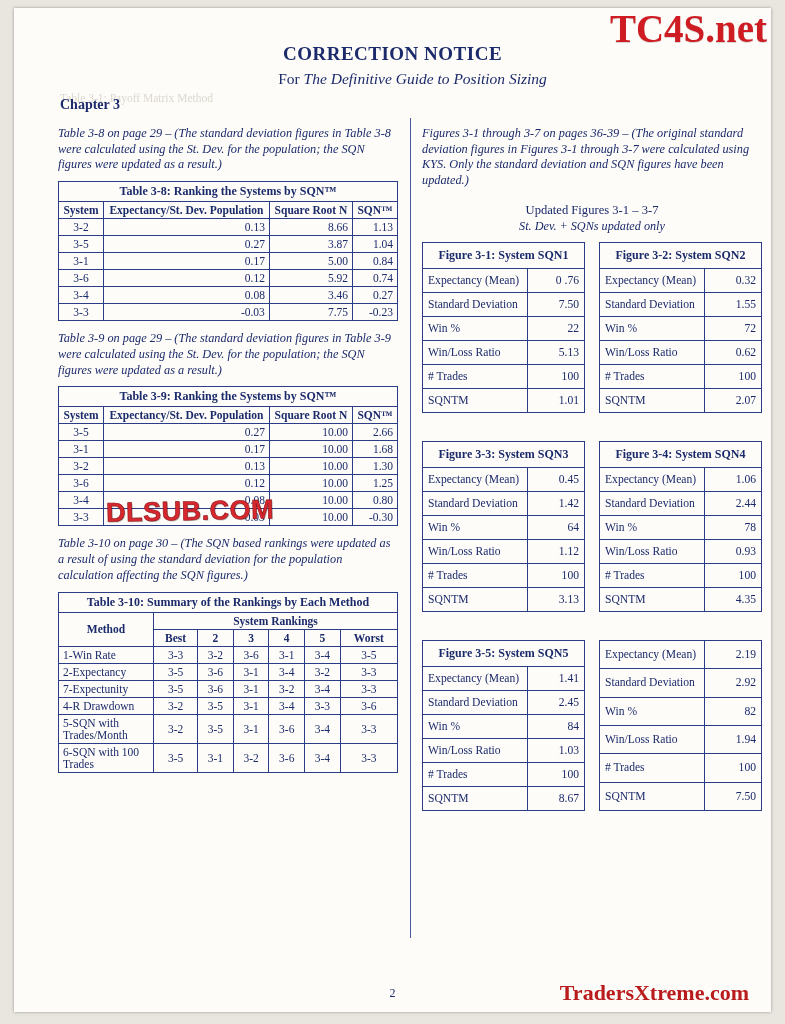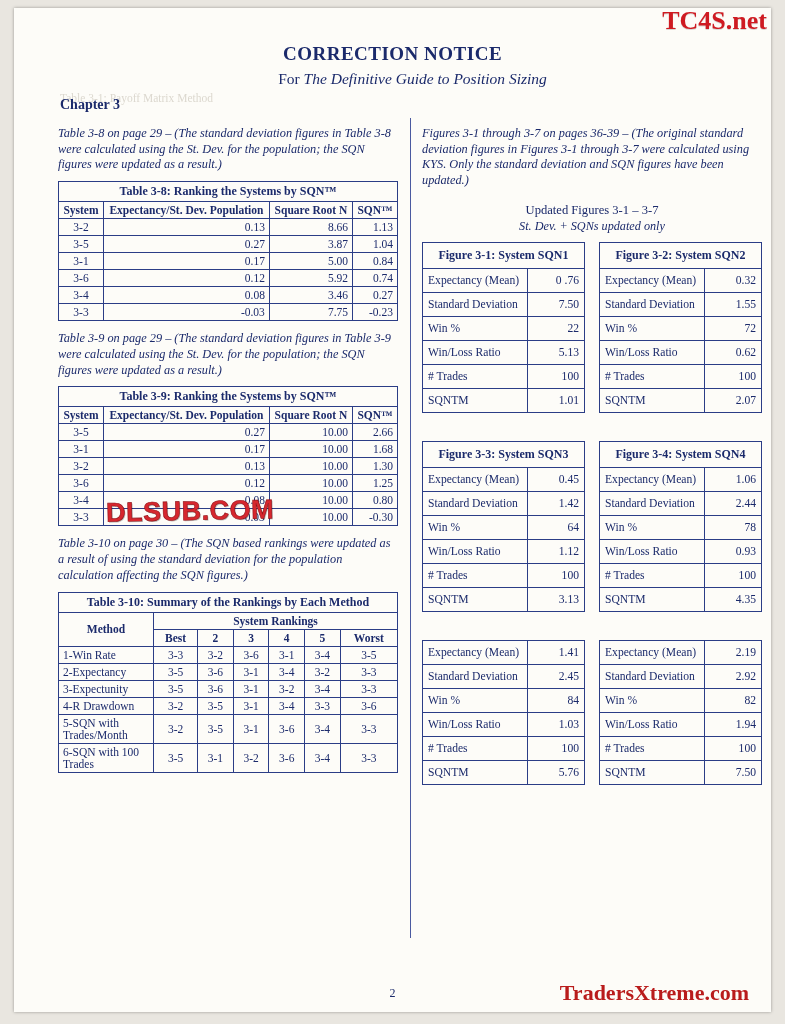--- a/index.html
+++ b/index.html
@@ -12,21 +12,21 @@
     overflow:hidden;
   }
   .page{
     position:absolute;left:14px;top:8px;width:757px;height:1004px;
     background:#fdfcf8;
     box-shadow:0 0 3px rgba(0,0,0,.35);
   }
   .watermark-tc4s{
     position:absolute;right:18px;top:6px;
     font-family:"Liberation Serif", serif;
-    font-size:26px;font-weight:bold;color:#cf1b22;
+    font-size:39px;font-weight:bold;color:#cf1b22;
     letter-spacing:0px;
     text-shadow:0 1px 0 rgba(0,0,0,.15);
   }
   .ghost-head{
     position:absolute;left:46px;top:40px;font-size:11.5px;color:#dcd8cf;margin-top:44px;
   }
   .title{
     position:absolute;left:0;right:0;top:35px;text-align:center;
     font-size:19px;font-weight:bold;letter-spacing:.5px;
   }
@@ -252,21 +252,21 @@
       <tr>
         <td>2-Expectancy</td>
         <td class="ctr">3-5</td>
         <td class="ctr">3-6</td>
         <td class="ctr">3-1</td>
         <td class="ctr">3-4</td>
         <td class="ctr">3-2</td>
         <td class="ctr">3-3</td>
       </tr>
       <tr>
-        <td>3-Expectunity</td>
+        <td>7-Expectunity</td>
         <td class="ctr">3-5</td>
         <td class="ctr">3-6</td>
         <td class="ctr">3-1</td>
         <td class="ctr">3-2</td>
         <td class="ctr">3-4</td>
         <td class="ctr">3-3</td>
       </tr>
       <tr>
         <td>4-R Drawdown</td>
         <td class="ctr">3-2</td>
@@ -431,20 +431,23 @@
             </tr>
         <tr>
               <td>SQNTM</td>
               <td class="val">4.35</td>
             </tr>
       </tbody>
         </table>
 
       <table class="fig">
         <tbody>
+            <tr>
+              <td colspan="2" class="figcap">Figure 3-5: System SQN5</td>
+            </tr>
         <tr>
               <td>Expectancy (Mean)</td>
               <td class="val">1.41</td>
             </tr>
         <tr>
               <td>Standard Deviation</td>
               <td class="val">2.45</td>
             </tr>
         <tr>
               <td>Win %</td>
@@ -453,21 +456,21 @@
         <tr>
               <td>Win/Loss Ratio</td>
               <td class="val">1.03</td>
             </tr>
         <tr>
               <td># Trades</td>
               <td class="val">100</td>
             </tr>
         <tr>
               <td>SQNTM</td>
-              <td class="val">5.76</td>
+              <td class="val">8.67</td>
             </tr>
       </tbody>
         </table>
 
       <table class="fig">
         <tbody>
         <tr>
               <td>Expectancy (Mean)</td>
               <td class="val">2.19</td>
             </tr>

